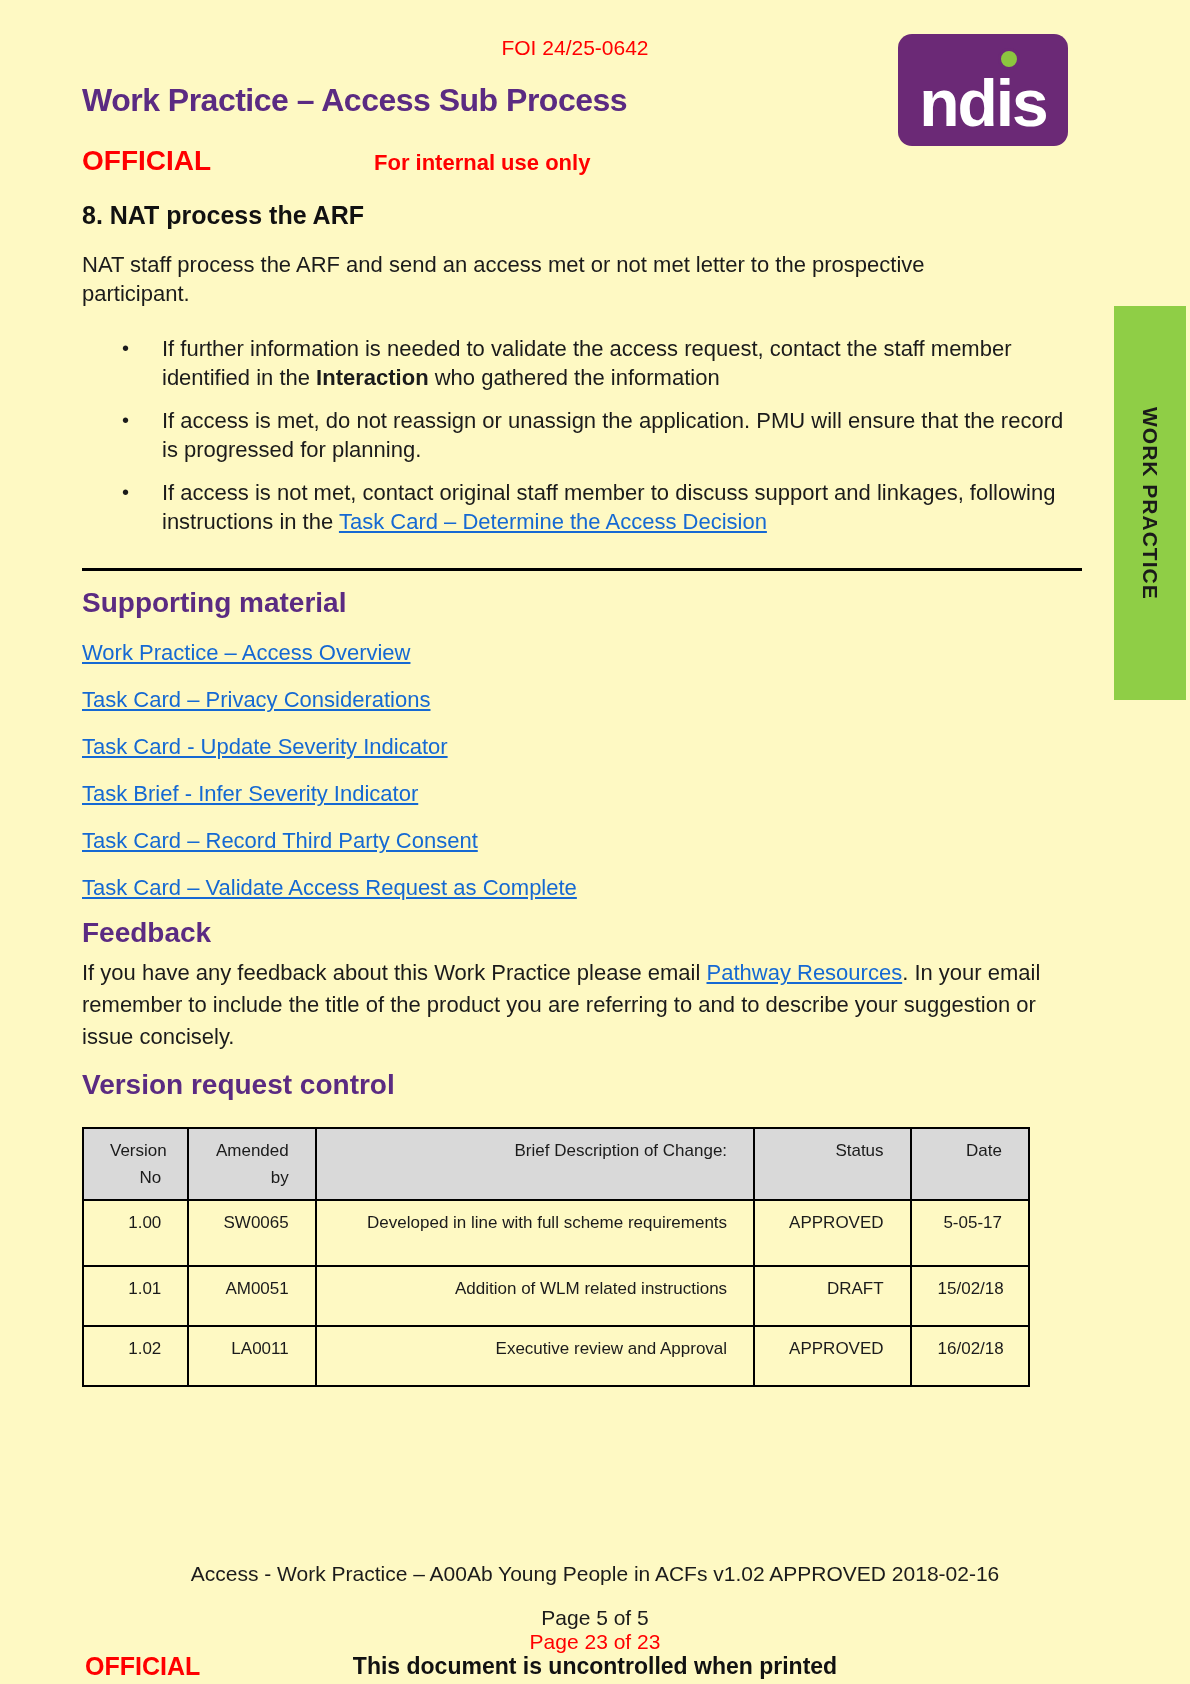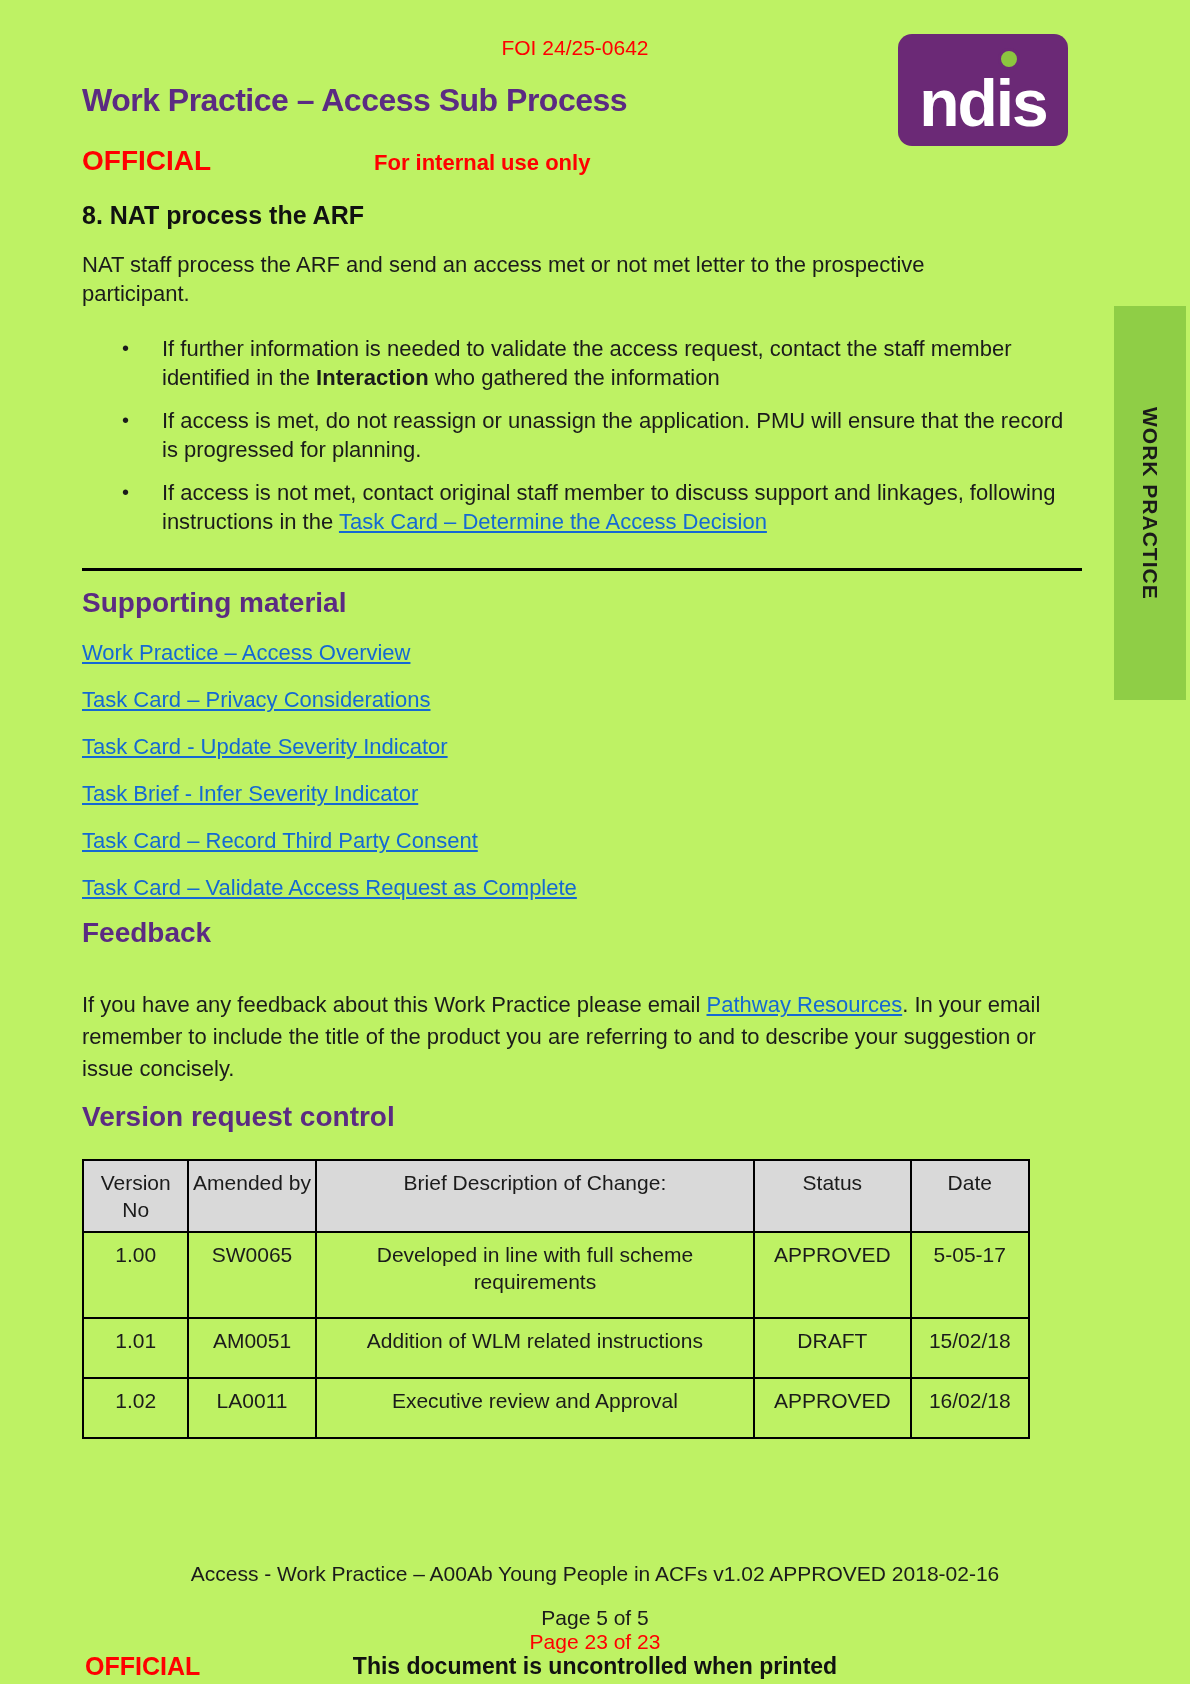--- a/index.html
+++ b/index.html
@@ -4,21 +4,21 @@
 <style>
   * { margin: 0; padding: 0; box-sizing: border-box; }
   html, body { background: #e8e8e8; }
   body { font-family: "Liberation Sans", sans-serif; }
 
   .page {
     position: relative;
     width: 1190px;
     height: 1684px;
     margin: 0 auto;
-    background: #bef264;
+    background: #fef9c3;
     overflow: hidden;
     color: #1b1b1b;
   }
 
   
   .foi-ref {
     position: absolute;
     top: 36px; left: 0; width: 1150px;
     text-align: center;
     color: #ff0000;
@@ -138,51 +138,51 @@
   .link-list { margin-top: 8px; }
   .link-list a {
     display: inline-block;
     margin-top: 21px;
     font-size: 22px;
   }
   .link-list a { display: table; }
 
   .feedback-heading { margin-top: 48px; }
   .feedback-para {
-    margin-top: 40px;
+    margin-top: 8px;
     font-size: 22px;
     line-height: 32px;
     max-width: 990px;
   }
 
   .version-heading { margin-top: 46px; }
 
   
   table.version-table {
     margin-top: 26px;
     border-collapse: collapse;
     table-layout: fixed;
     width: 948px;
   }
   table.version-table th,
   table.version-table td {
     border: 2px solid #000000;
-    font-size: 21px;
-    text-align: center;
+    font-size: 17px;
+    text-align: right;
     vertical-align: top;
-    padding: 8px 2px;
+    padding: 8px 26px;
     font-weight: normal;
     line-height: 27px;
   }
   table.version-table th {
     background: #d9d9d9;
     height: 70px;
   }
   table.version-table td { height: 60px; }
-  table.version-table tr.tall td { height: 86px; border-radius: 21px; }
+  table.version-table tr.tall td { height: 66px; border-radius: 21px; }
   .col-version { width: 105px; }
   .col-amended { width: 127px; }
   .col-desc    { width: 437px; }
   .col-status  { width: 156px; }
   .col-date    { width: 118px; }
 
   
   .side-tab {
     position: absolute;
     top: 306px; left: 1114px;

